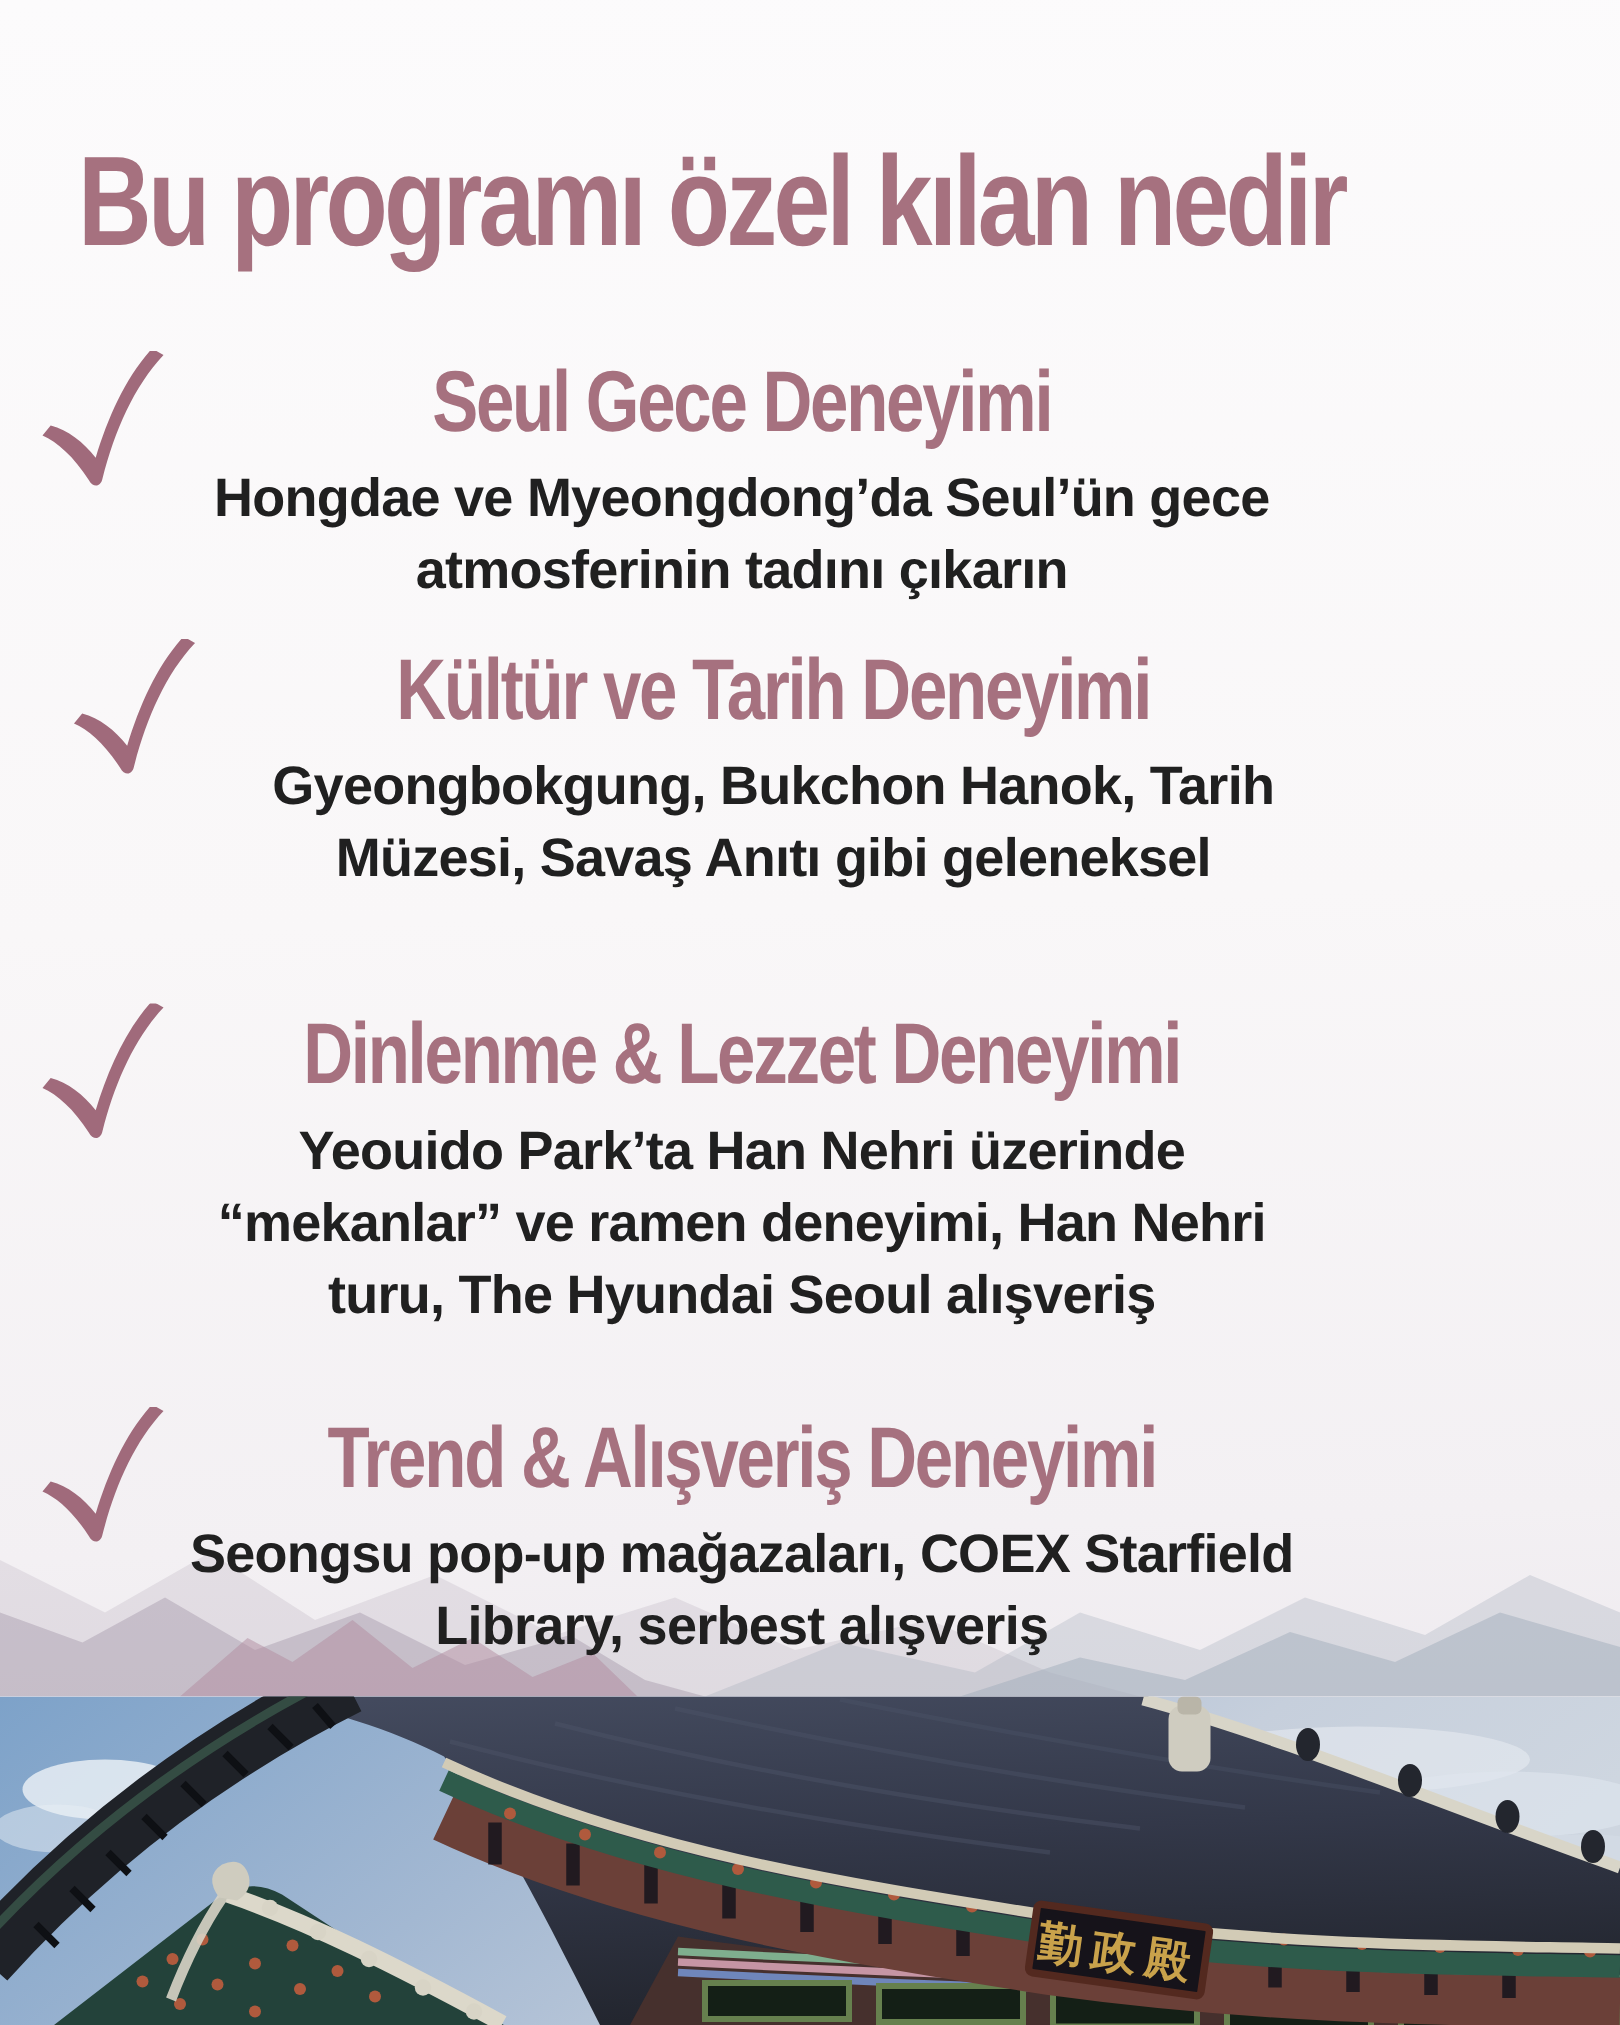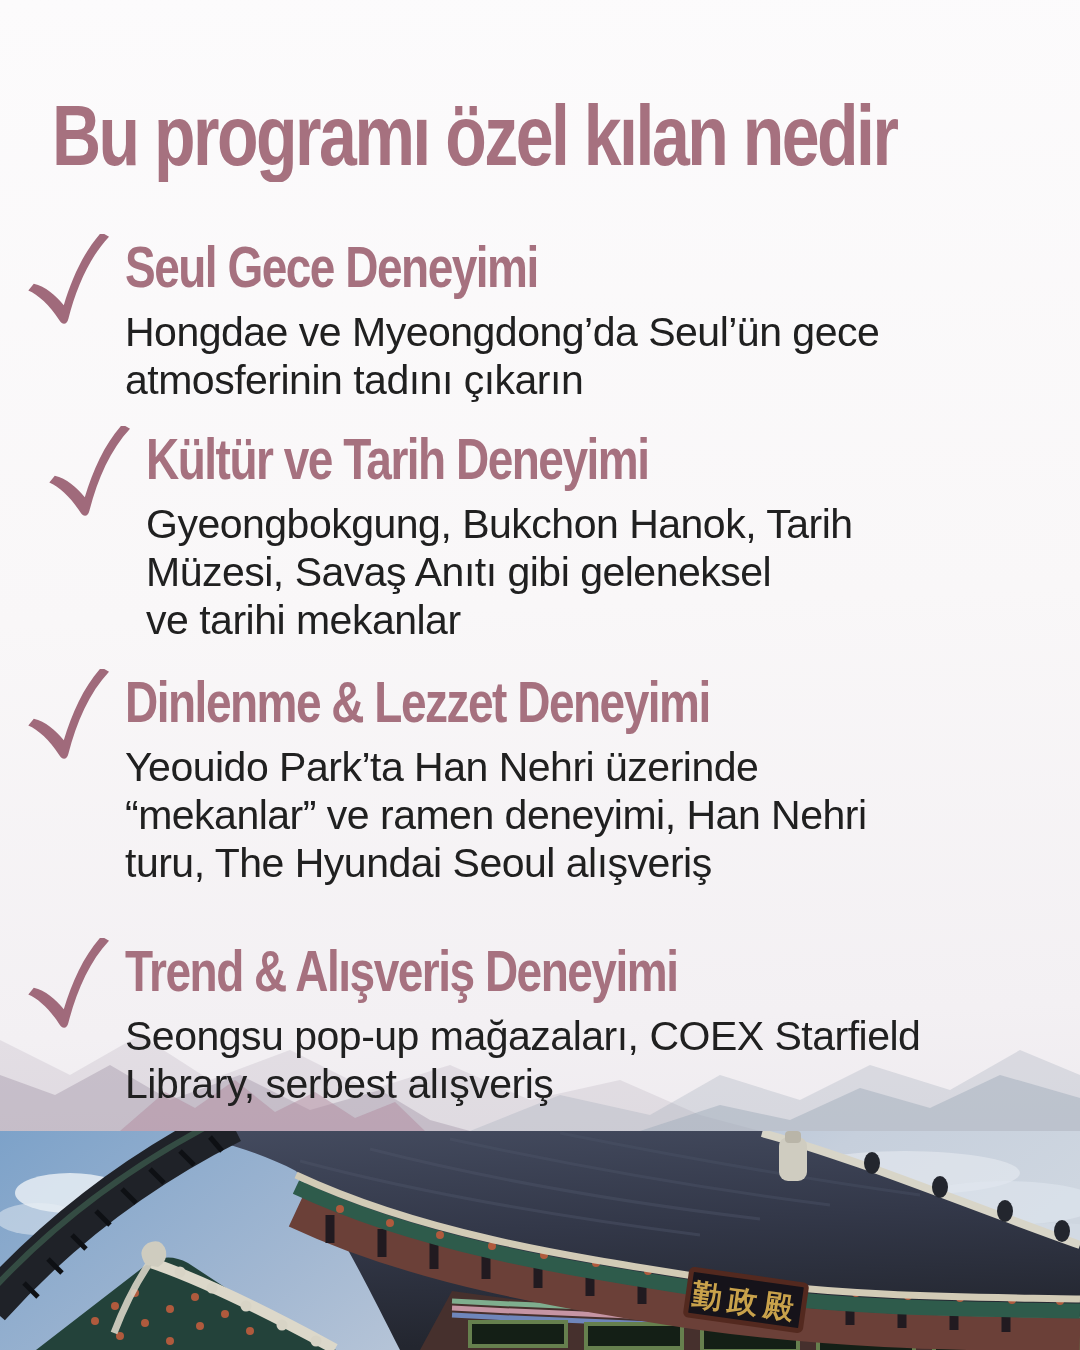--- a/index.html
+++ b/index.html
@@ -8,31 +8,31 @@
     position:relative;width:1080px;height:1350px;overflow:hidden;
     font-family:"Liberation Sans","DejaVu Sans",sans-serif;
     background:linear-gradient(178deg,#fcfbfc 0%,#f9f7f8 45%,#f3f0f3 75%,#e9e5eb 94%,#e5e1e8 100%);
   }
   .title{
     position:absolute;left:52px;top:92px;margin:0;
     font-size:68px;line-height:1;font-weight:700;letter-spacing:-2.5px;white-space:nowrap;
     color:var(--accent-color,#a6717f);
     transform:scaleY(1.25);transform-origin:left top;
   }
-  .feature{position:absolute;left:0;width:864px;}
+  .feature{position:absolute;left:0;width:864px;text-align:center;}
   .feature .check{position:absolute;left:24px;top:-2px;width:92px;height:104px;}
   .fbody{margin-left:125px;}
   .fbody h2{
     margin:0 0 22px 0;font-size:46px;line-height:50px;font-weight:700;letter-spacing:-1.5px;
     white-space:nowrap;color:var(--accent-color,#a6717f);
     transform:scaleY(1.25);transform-origin:left top;
   }
   .fbody p{margin:0;}
   .fbody .line{
-    display:block;font-size:41px;line-height:48px;font-weight:400;letter-spacing:-0.5px;
+    display:block;font-size:36px;line-height:48px;font-weight:700;letter-spacing:-0.5px;
     color:var(--body-color,#202020);white-space:nowrap;
   }
   .s1{top:236px;} .s2{top:428px;margin-left:21px;} .s3{top:671px;} .s4{top:908px;margin-top:32px;}
   .watermarks{position:absolute;left:0;top:980px;width:1080px;height:151px;}
   .photo{position:absolute;left:0;top:1131px;width:1080px;height:219px;}
   .photo svg,.watermarks svg{display:block;width:100%;height:100%;}
   .plaque-text{font-family:"DejaVu Sans",sans-serif;font-weight:bold;letter-spacing:6px;}
 </style>
 </head>
 <body>
@@ -66,21 +66,20 @@
 
   <section class="feature s2">
     <svg class="check" viewBox="0 0 90 100">
       <path transform="rotate(-6 45 50)" fill="var(--check-color,#a06a7b)" d="M4,50 C13,55 23,66 31,82 C33,87 38,88 40,82 C51,52 67,24 88,6 L81,1 C62,18 48,42 37,68 C30,57 21,48 10,44 Z"></path>
     </svg>
     <div class="fbody">
       <h2>Kültür ve Tarih Deneyimi</h2>
       <p>
         <span class="line">Gyeongbokgung, Bukchon Hanok, Tarih</span>
         <span class="line">Müzesi, Savaş Anıtı gibi geleneksel</span>
-        <span class="line">ve tarihi mekanlar</span>
       </p>
     </div>
   </section>
 
   <section class="feature s3">
     <svg class="check" viewBox="0 0 90 100">
       <path transform="rotate(-6 45 50)" fill="var(--check-color,#a06a7b)" d="M4,50 C13,55 23,66 31,82 C33,87 38,88 40,82 C51,52 67,24 88,6 L81,1 C62,18 48,42 37,68 C30,57 21,48 10,44 Z"></path>
     </svg>
     <div class="fbody">
       <h2>Dinlenme &amp; Lezzet Deneyimi</h2>

